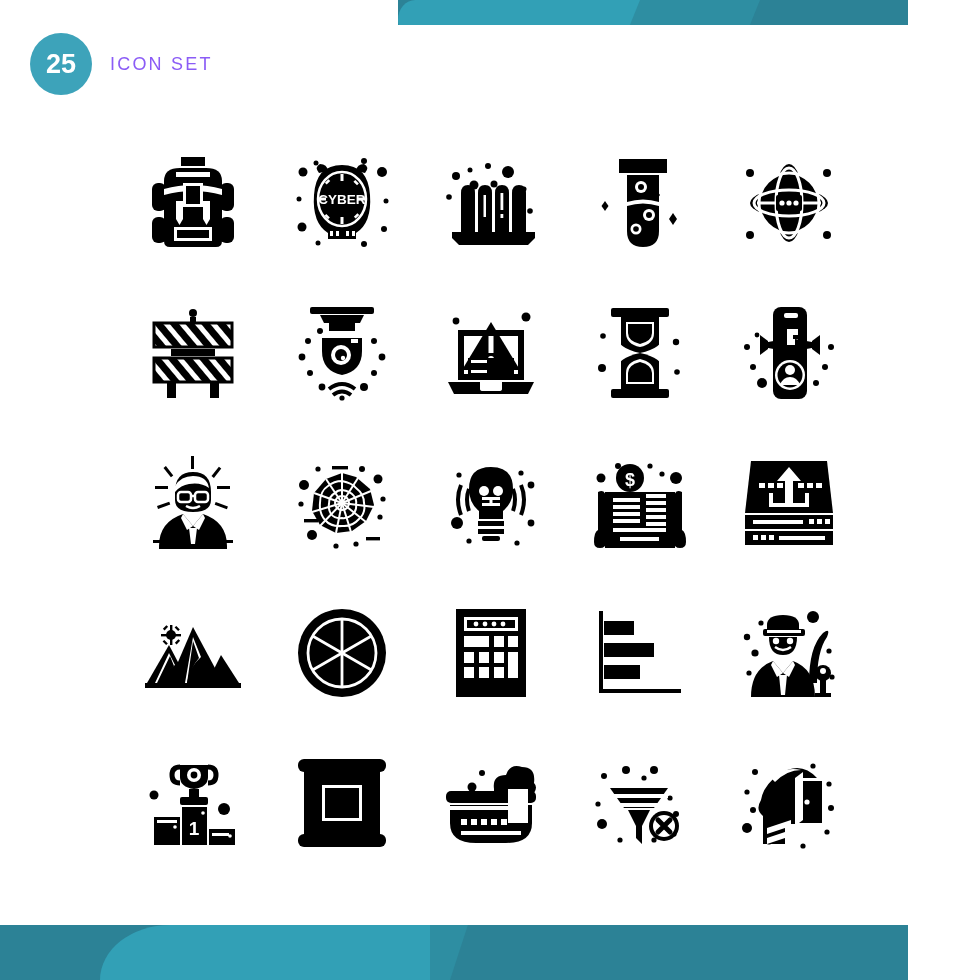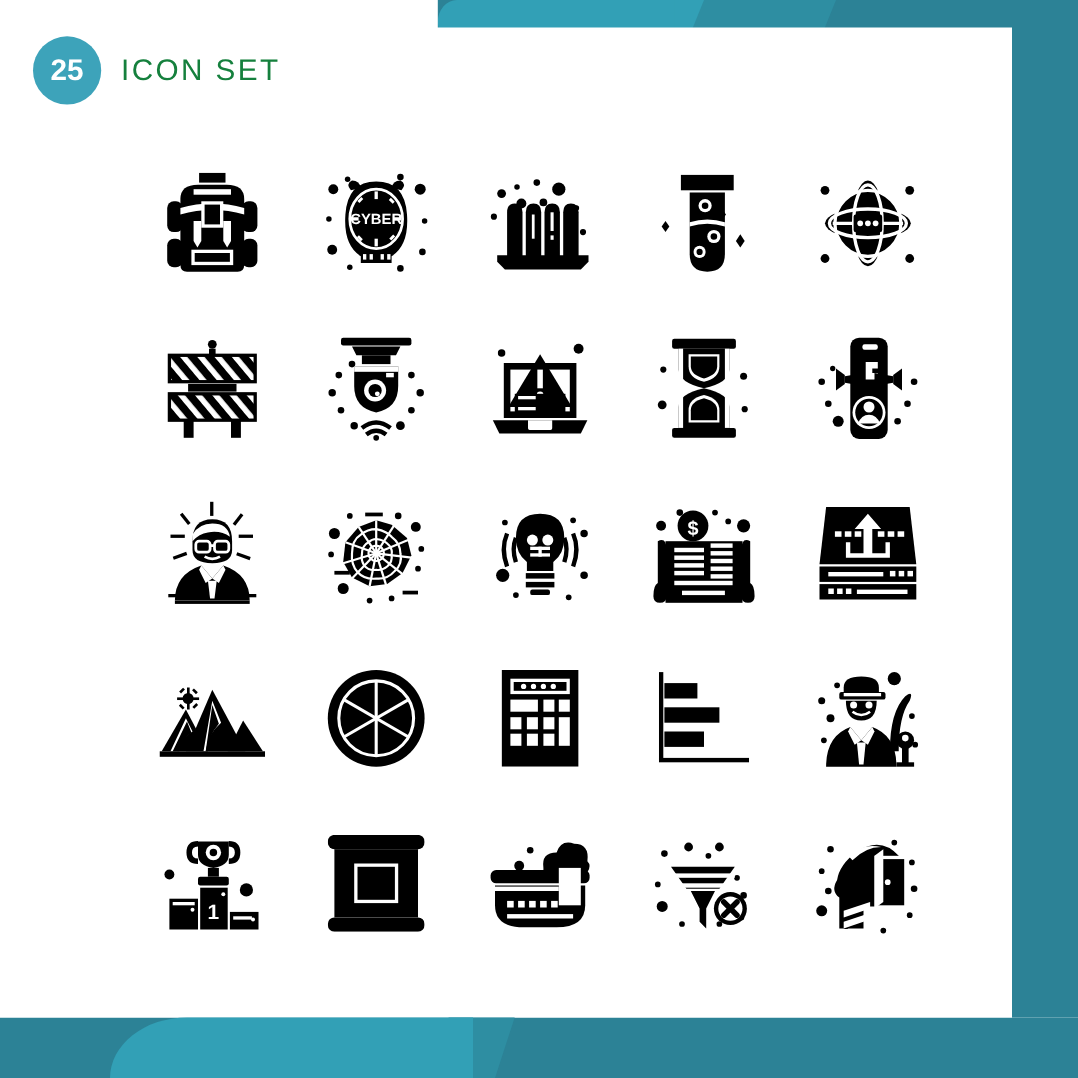--- a/index.html
+++ b/index.html
@@ -4,21 +4,21 @@
 <style>
   html, body {
     margin: 0; padding: 0;
     width: 980px; height: 980px;
     background: #ffffff;
     font-family: "Liberation Sans", sans-serif;
     overflow: hidden;
   }
   #stage {
     position: relative;
-    width: 980px; height: 980px;
+    width: 908px; height: 980px;
     background: #ffffff;
     overflow: hidden;
   }
 
   
   .deco { position: absolute; }
 
   
   .deco-top-dark {
     top: 0; left: 390px;
@@ -102,22 +102,22 @@
     background: #3DA3BA;
     color: #ffffff;
     display: flex;
     align-items: center;
     justify-content: center;
     font-size: 27px;
     font-weight: bold;
     letter-spacing: 0px;
   }
   .title {
-    font-size: 27px;
-    color: #15803d;
+    font-size: 18px;
+    color: #8b5cf6;
     letter-spacing: 2.2px;
     font-weight: normal;
     text-transform: uppercase;
   }
 
   
   .grid {
     position: absolute;
     top: 128px; left: 118px;
     width: 746px;

